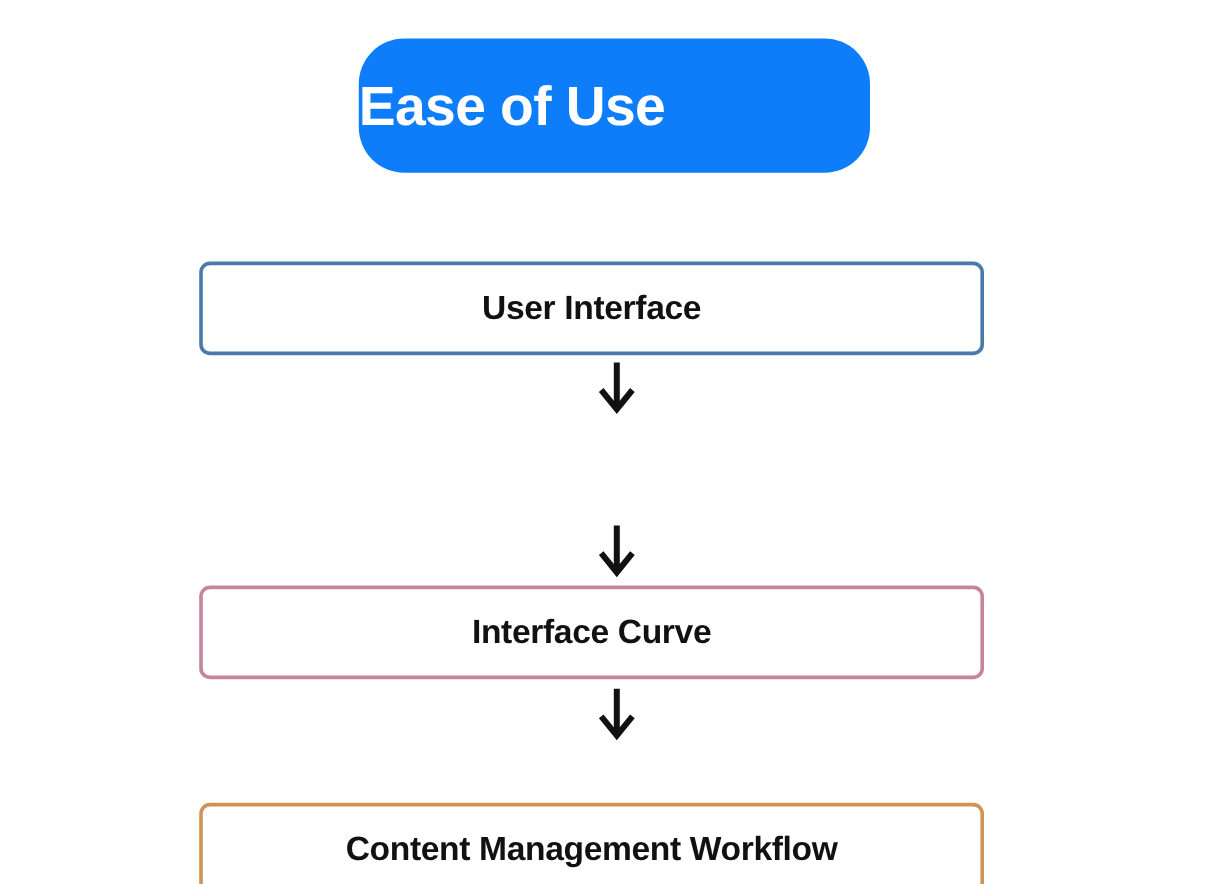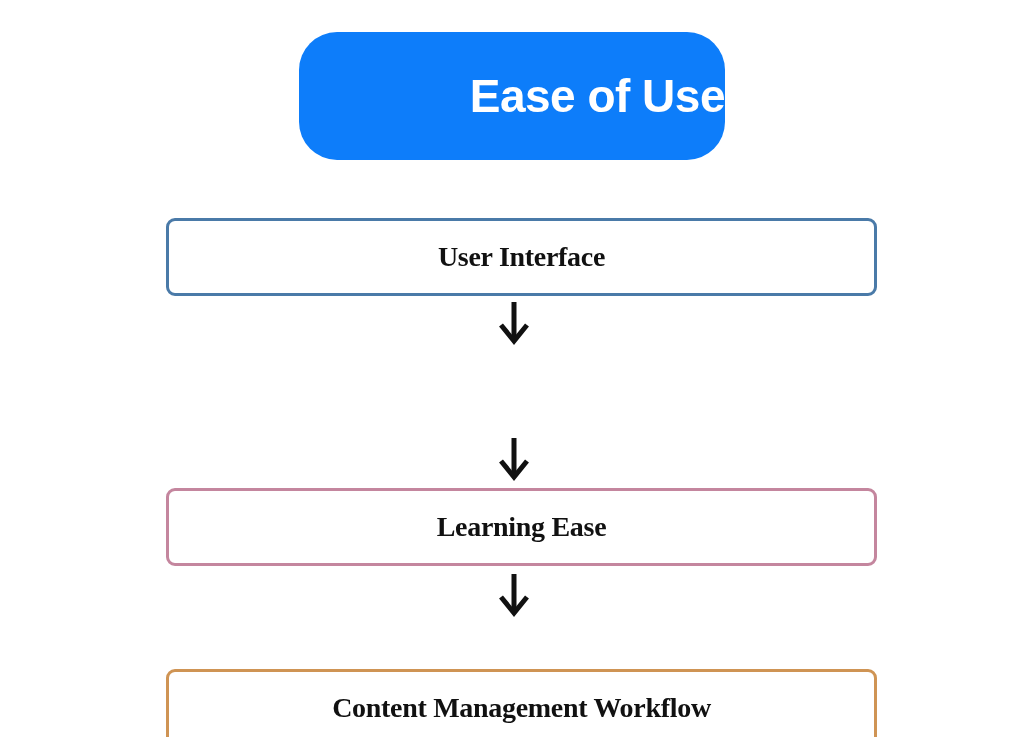--- a/index.html
+++ b/index.html
@@ -12,43 +12,42 @@
   .canvas {
     position: relative;
     width: 1024px;
     height: 737px;
   }
   .header-pill {
     position: absolute;
     left: 299px;
     top: 32px;
     width: 426px;
-    height: 128px;
+    height: 112px;
     border-radius: 38px;
     display: flex;
     align-items: center;
-    justify-content: flex-end;
+    justify-content: flex-start;
   }
   .header-pill .header-label {
     font-size: 46px;
     font-weight: 800;
     letter-spacing: -0.5px;
   }
   .flow-node {
     position: absolute;
     left: 166px;
-    width: 711px;
+    width: 654px;
     height: 78px;
     background: #ffffff;
     border: 3px solid #999;
     border-radius: 9px;
     display: flex;
     align-items: center;
     justify-content: center;
-    font-family: Liberation Serif, serif;
   }
   .flow-node .node-label {
     font-size: 28px;
     font-weight: 800;
     color: #111111;
     letter-spacing: -0.3px;
   }
   .node-1 { top: 218px; }
   .node-2 { top: 353px; }
   .node-3 { top: 488px; }
@@ -86,21 +85,21 @@
 
 
   <div class="arrow arrow-2" style="color: rgb(17, 17, 17);">
     <svg viewBox="0 0 40 48" fill="none" stroke="currentColor" stroke-width="5">
       <path d="M20 2 V39"></path>
       <path d="M7 25 L20 41 L33 25"></path>
     </svg>
   </div>
 
   <div class="flow-node node-3" style="border-color: rgb(196, 134, 158);">
-    <span class="node-label">Learning Ease</span>
+    <span class="node-label">Interface Curve</span>
   </div>
 
   <div class="arrow arrow-3" style="color: rgb(17, 17, 17);">
     <svg viewBox="0 0 40 48" fill="none" stroke="currentColor" stroke-width="5">
       <path d="M20 2 V39"></path>
       <path d="M7 25 L20 41 L33 25"></path>
     </svg>
   </div>
 
   <div class="flow-node node-4" style="border-color: rgb(207, 148, 84); margin-top: 44px;">

